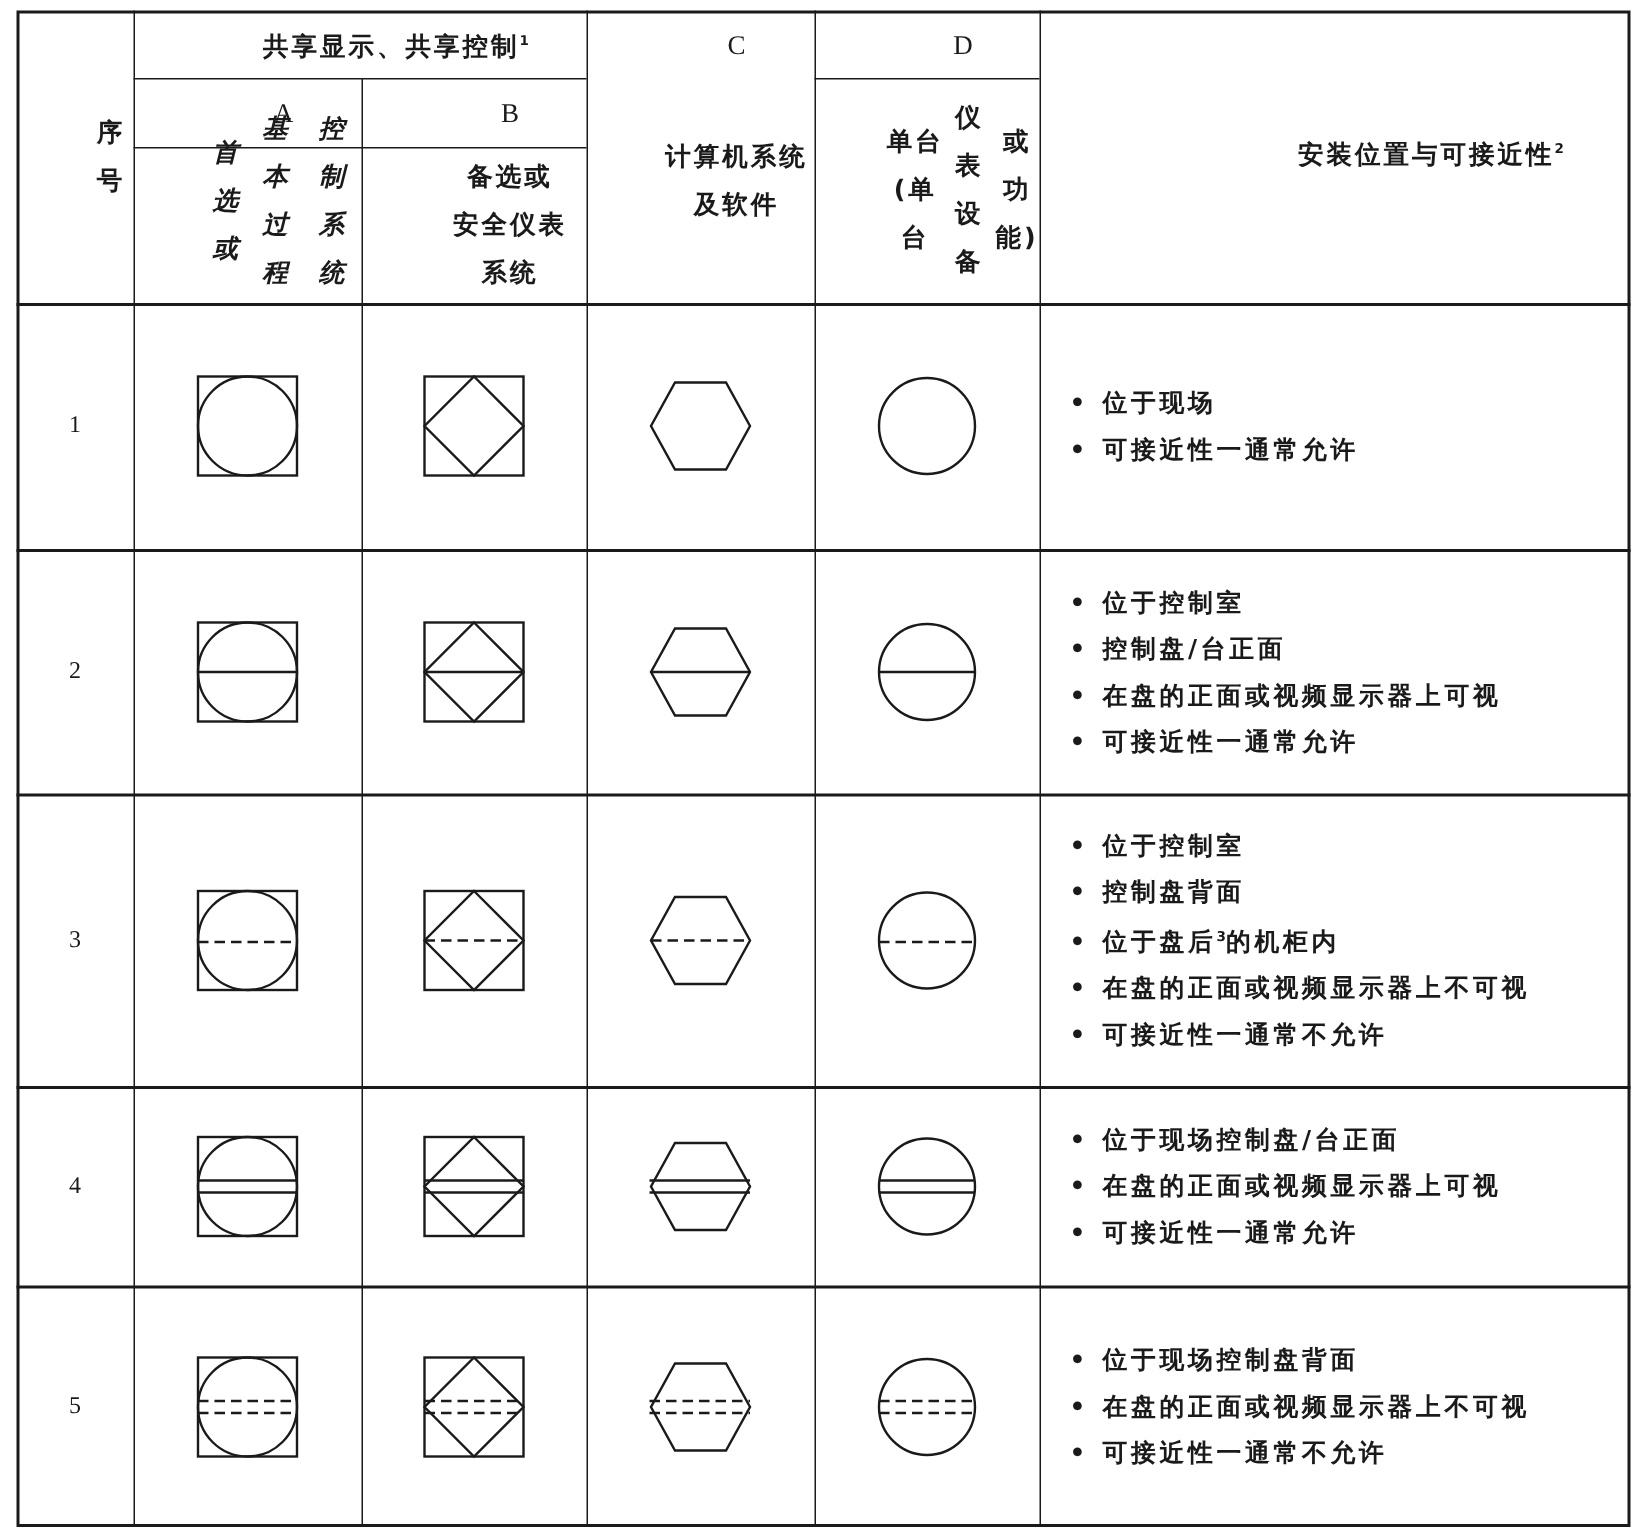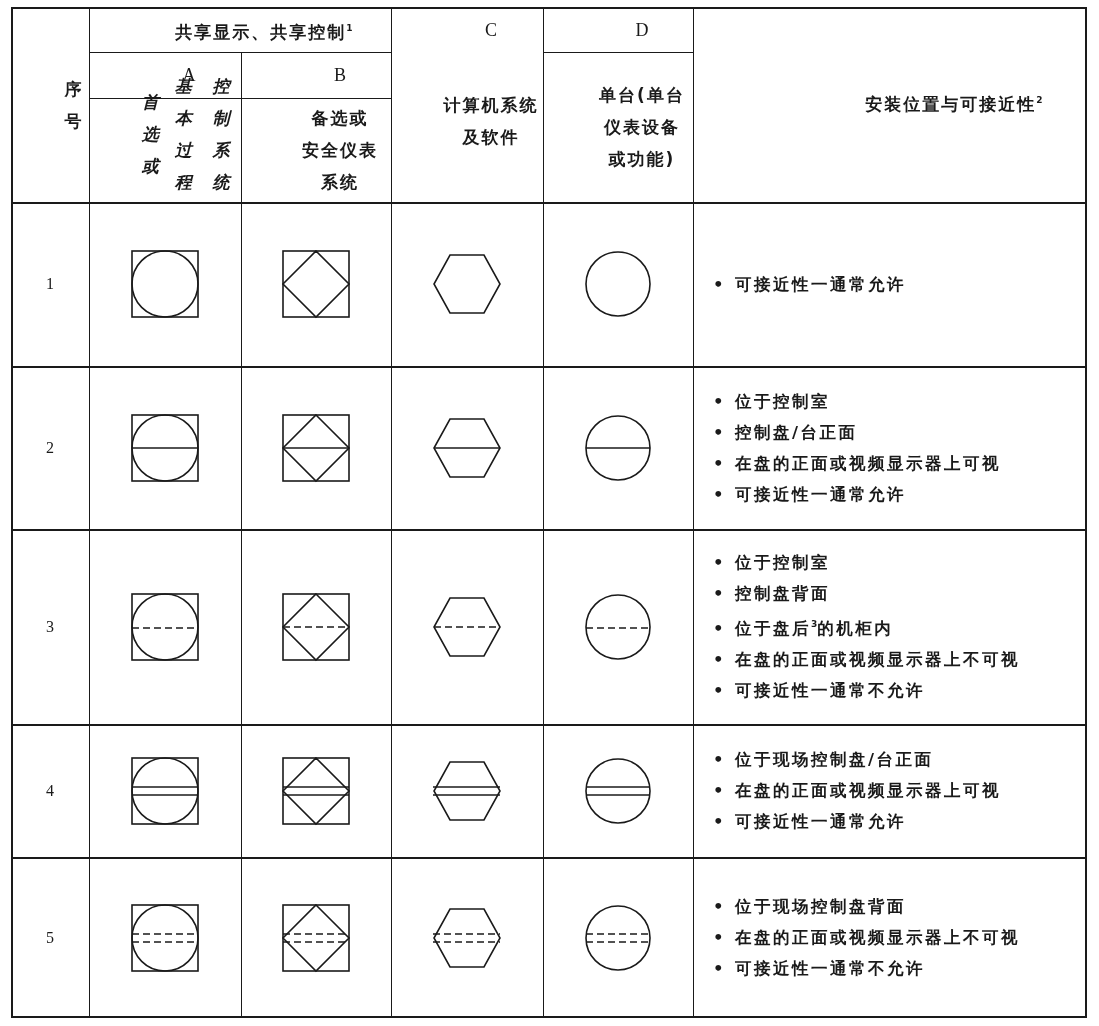--- a/index.html
+++ b/index.html
@@ -63,21 +63,21 @@
   <span>备选或</span>
   <span>安全仪表</span>
   <span>系统</span>
 </div>
 
 <div class="cell htext" style="left:391px;top:52px;width:152px;height:150px;flex-direction:column;padding-bottom:12px;">
   <span>计算机系统</span>
   <span>及软件</span>
 </div>
 
-<div class="cell htext" style="left:543px;top:52px;width:150px;height:150px;flex-direction:column;">
+<div class="cell htext" style="left:543px;top:52px;width:150px;height:150px;flex-direction:row;">
   <span>单台(单台</span>
   <span>仪表设备</span>
   <span>或功能)</span>
 </div>
 
 <div class="cell htext" style="left:693px;top:4px;width:474px;height:195px;">
   <span><span>安装位置与可接近性</span><sup>2</sup></span>
 </div>
 
 <div class="hl" style="left:89px;width:302px;top:52px;"></div>
@@ -116,20 +116,21 @@
       <polygon points="16,0 50,0 66,29 50,58 16,58 0,29"></polygon>
     </svg>
   </div>
   <div class="cell" style="left:543px;top:202px;width:150px;height:164px;">
     <svg width="66" height="66" viewBox="0 0 66 66">
       <circle cx="33" cy="33" r="32"></circle>
     </svg>
   </div>
   <div class="cell desc" style="left:693px;top:202px;width:394px;height:164px;">
     <ul>
+      <li><span class="bullet">•</span><span>位于现场</span></li>
       <li><span class="bullet">•</span><span>可接近性一通常允许</span></li>
     </ul>
   </div>
 </div>
 
 <div>
   <div class="cell num" style="left:11px;top:366px;width:78px;height:163px;">
     <span>2</span>
   </div>
   <div class="cell" style="left:89px;top:366px;width:152px;height:163px;">

